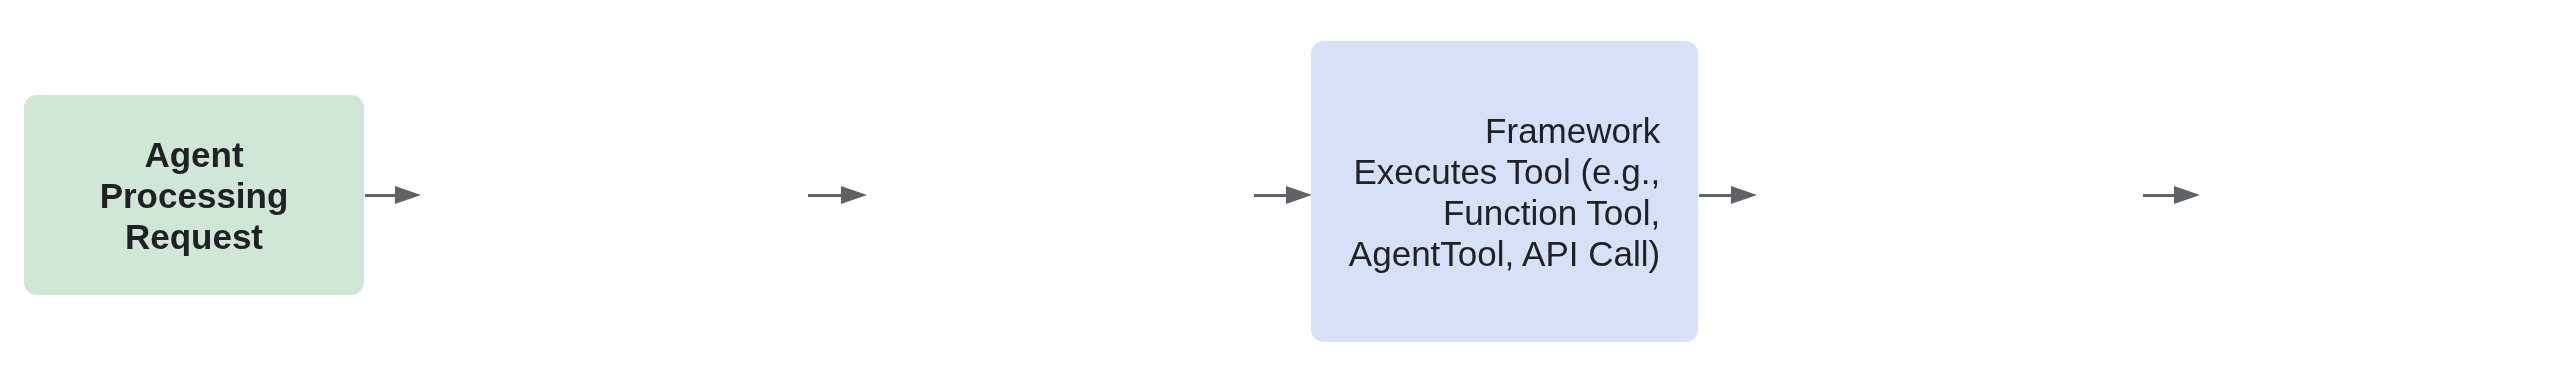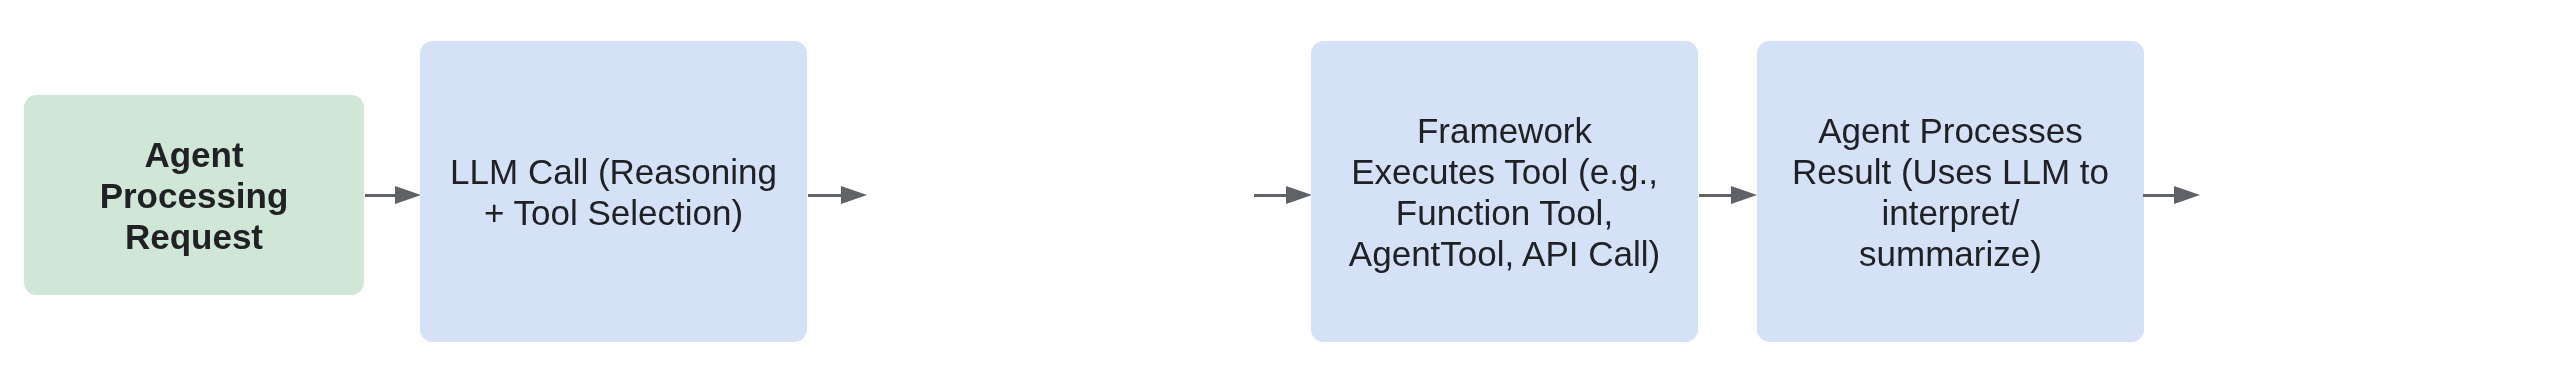--- a/index.html
+++ b/index.html
@@ -31,21 +31,21 @@
   }
   .node .label {
     white-space: pre-line;
     font-size: 35px;
     line-height: 41px;
     color: var(--text);
     padding: 0 7.8px;
   }
   .node.terminal { background: var(--terminal-fill); }
   .node.terminal .label { font-weight: 700; }
-  .node.process  { background: var(--process-fill); }
+  .node.process  { background: var(--process-fill); text-align: right; }
   .node.process .label { font-weight: 400; }
 
   
   #n0 { left: 24px;   top: 95px; width: 340px; height: 200px; }
   #n1 { left: 420px;  top: 41px;  width: 387px; height: 301px; }
   #n2 { left: 866px; top: 41px;  width: 387px; height: 301px; }
   #n3 { left: 1311px; top: 41px;  width: 387px; height: 301px; }
   #n4 { left: 1757px; top: 41px;  width: 387px; height: 301px; }
   #n5 { left: 2200px; top: 94px; width: 317px; height: 203px; }
 
@@ -89,24 +89,20 @@
     <span class="label">Agent
 Processing
 Request</span>
   </div>
 
   <div class="arrow" id="a0">
     <span class="shaft"></span>
     <span class="head"></span>
   </div>
 
-  <div class="node process" id="n1">
-    <span class="label">LLM Call (Reasoning
-+ Tool Selection)</span>
-  </div>
 
   <div class="arrow" id="a1">
     <span class="shaft"></span>
     <span class="head"></span>
   </div>
 
 
   <div class="arrow" id="a2">
     <span class="shaft"></span>
     <span class="head"></span>
@@ -117,26 +113,20 @@
 Executes Tool (e.g.,
 Function Tool,
 AgentTool, API Call)</span>
   </div>
 
   <div class="arrow" id="a3">
     <span class="shaft"></span>
     <span class="head"></span>
   </div>
 
-  <div class="node process" id="n4">
-    <span class="label">Agent Processes
-Result (Uses LLM to
-interpret/
-summarize)</span>
-  </div>
 
   <div class="arrow" id="a4">
     <span class="shaft"></span>
     <span class="head"></span>
   </div>
 
 
 </div>
 
 

